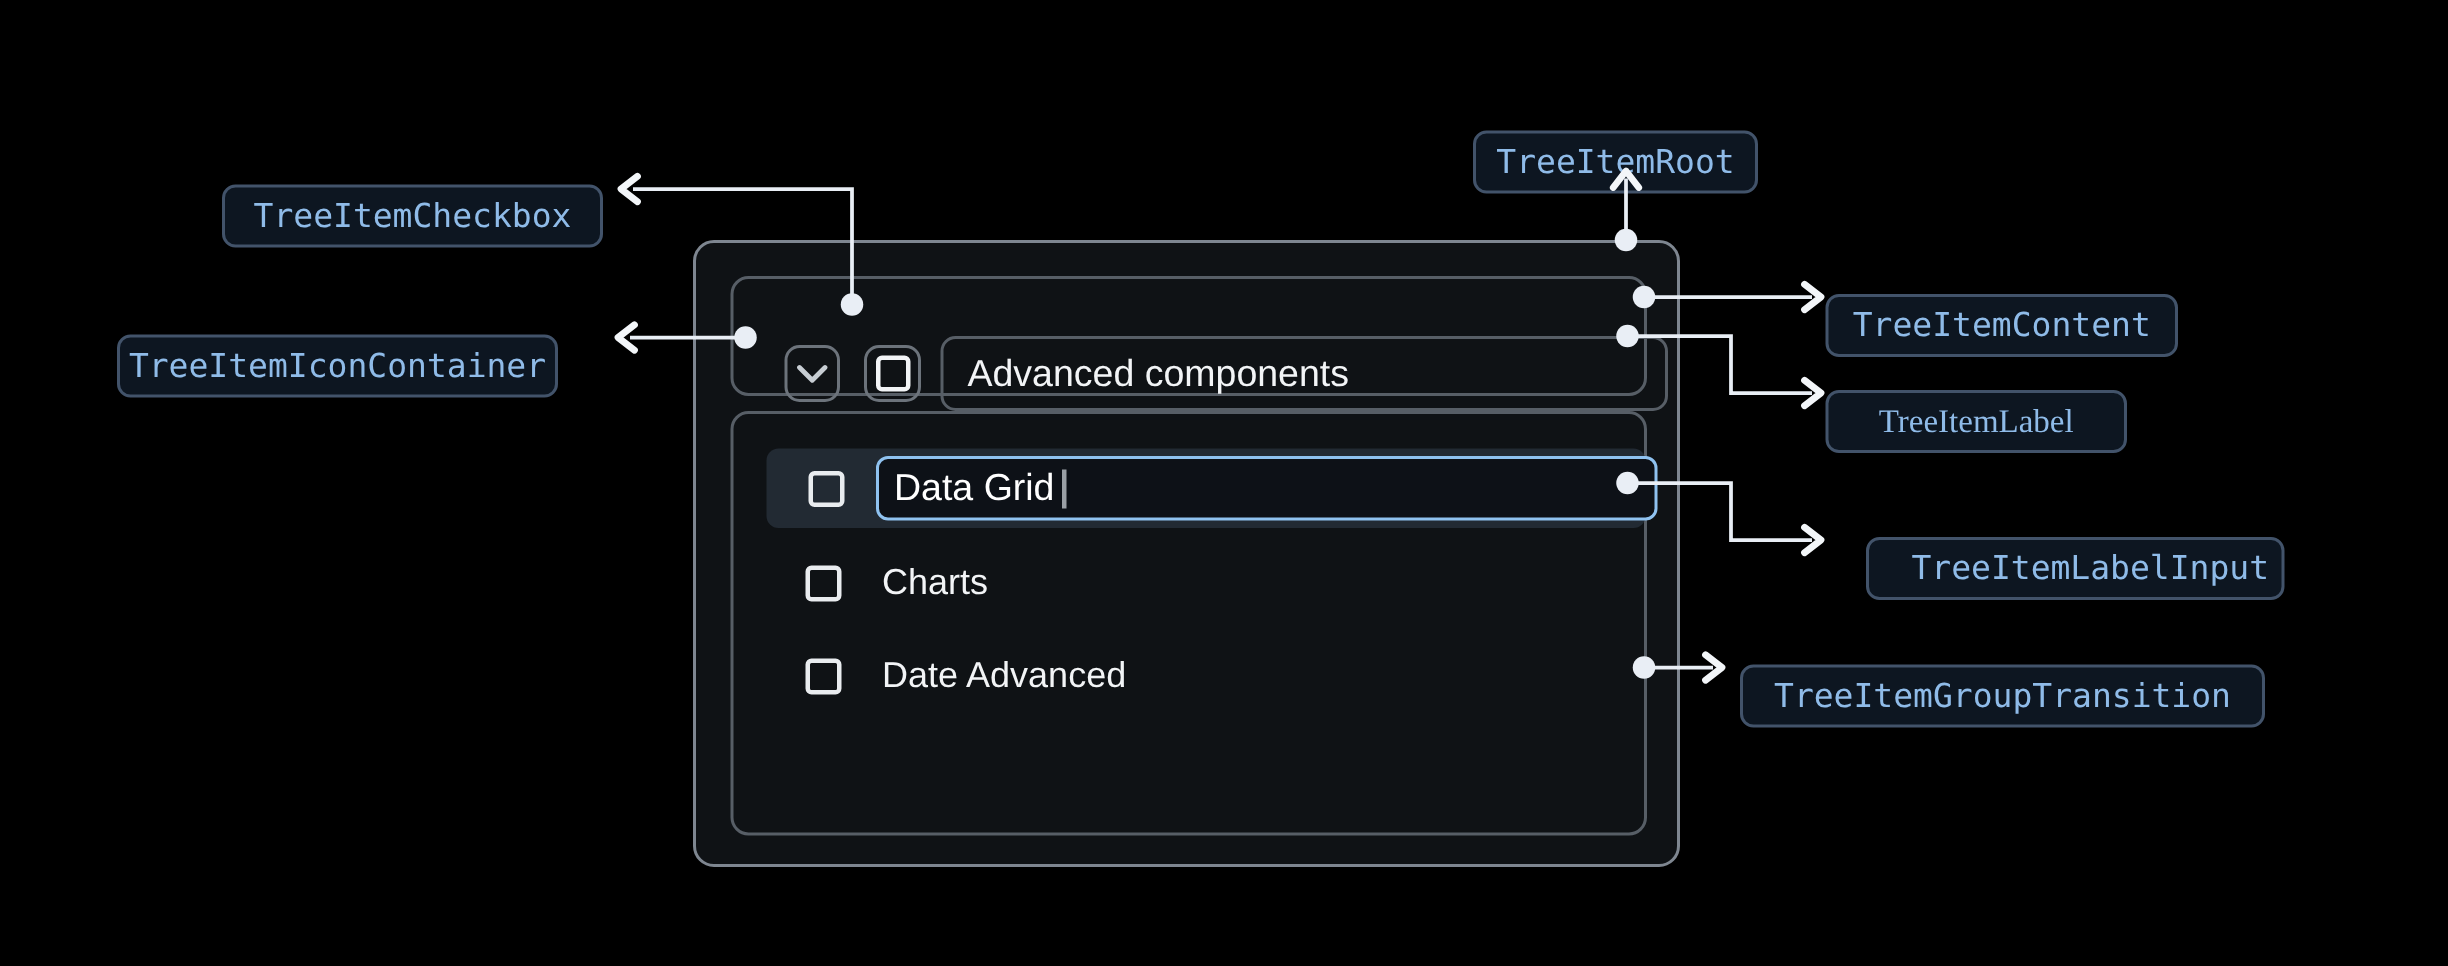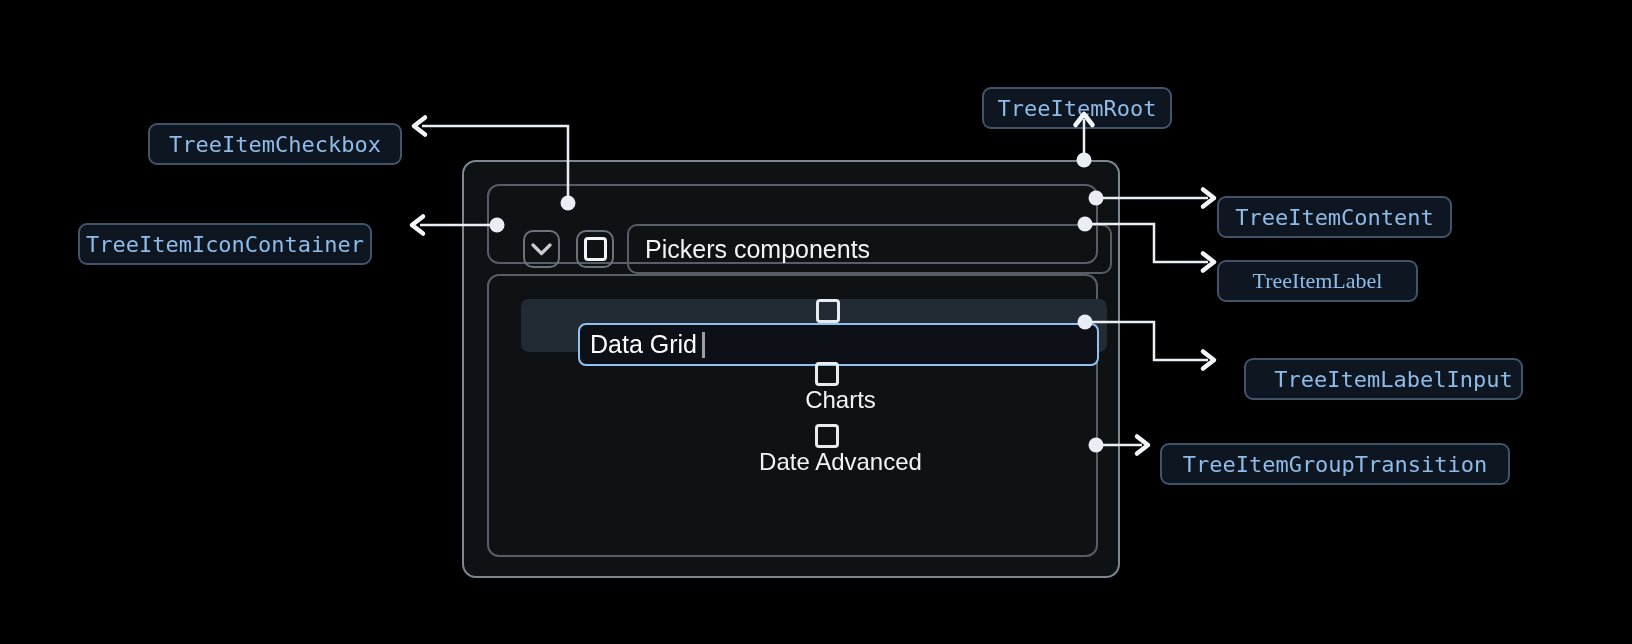--- a/index.html
+++ b/index.html
@@ -35,22 +35,22 @@
     left:138px;top:38px;width:485px;height:50px;
     border:2px solid #575e66;border-radius:10px;
     display:flex;align-items:center;padding-left:16px;
     color:#f2f4f6;font-size:25px;
   }
   .group-box{
     left:23px;top:112px;width:611px;height:283px;
     border:2px solid #575e66;border-radius:12px;
   }
   .tree-row{
-    left:32px;width:586px;height:53px;
-    display:flex;align-items:center;padding-left:26px;flex-direction:column;
+    left:22px;width:586px;height:53px;
+    display:flex;align-items:center;padding-left:26px;
   }
   .tree-row.editing{
     background:#222a33;border-radius:8px;padding-left:28px;
   }
   .item-checkbox{
     width:18px;height:18px;border:3px solid #e9ecef;border-radius:4px;
     flex:none;
   }
   .row-label{color:#f2f4f6;font-size:24px;margin-left:27px;}
   .label-input{
@@ -89,21 +89,21 @@
         <span style="display:flex;">
           <svg width="21" height="13" viewBox="0 0 21 13">
             <polyline points="2,2 10.5,10.5 19,2" fill="none" stroke="#c7cdd3" stroke-width="3.2" stroke-linecap="round" stroke-linejoin="round"></polyline>
           </svg>
         </span>
       </div>
       <div class="abs checkbox-container">
         <span class="parent-checkbox-glyph"></span>
       </div>
       <div class="abs label-box">
-        <span>Pickers components</span>
+        <span>Advanced components</span>
       </div>
     </div>
 
     <div class="abs group-box">
 
       <div class="abs tree-row editing" style="top:23px;">
         <span class="item-checkbox"></span>
         <div class="label-input">
           <span>Data Grid</span>
           <span class="caret"></span>

